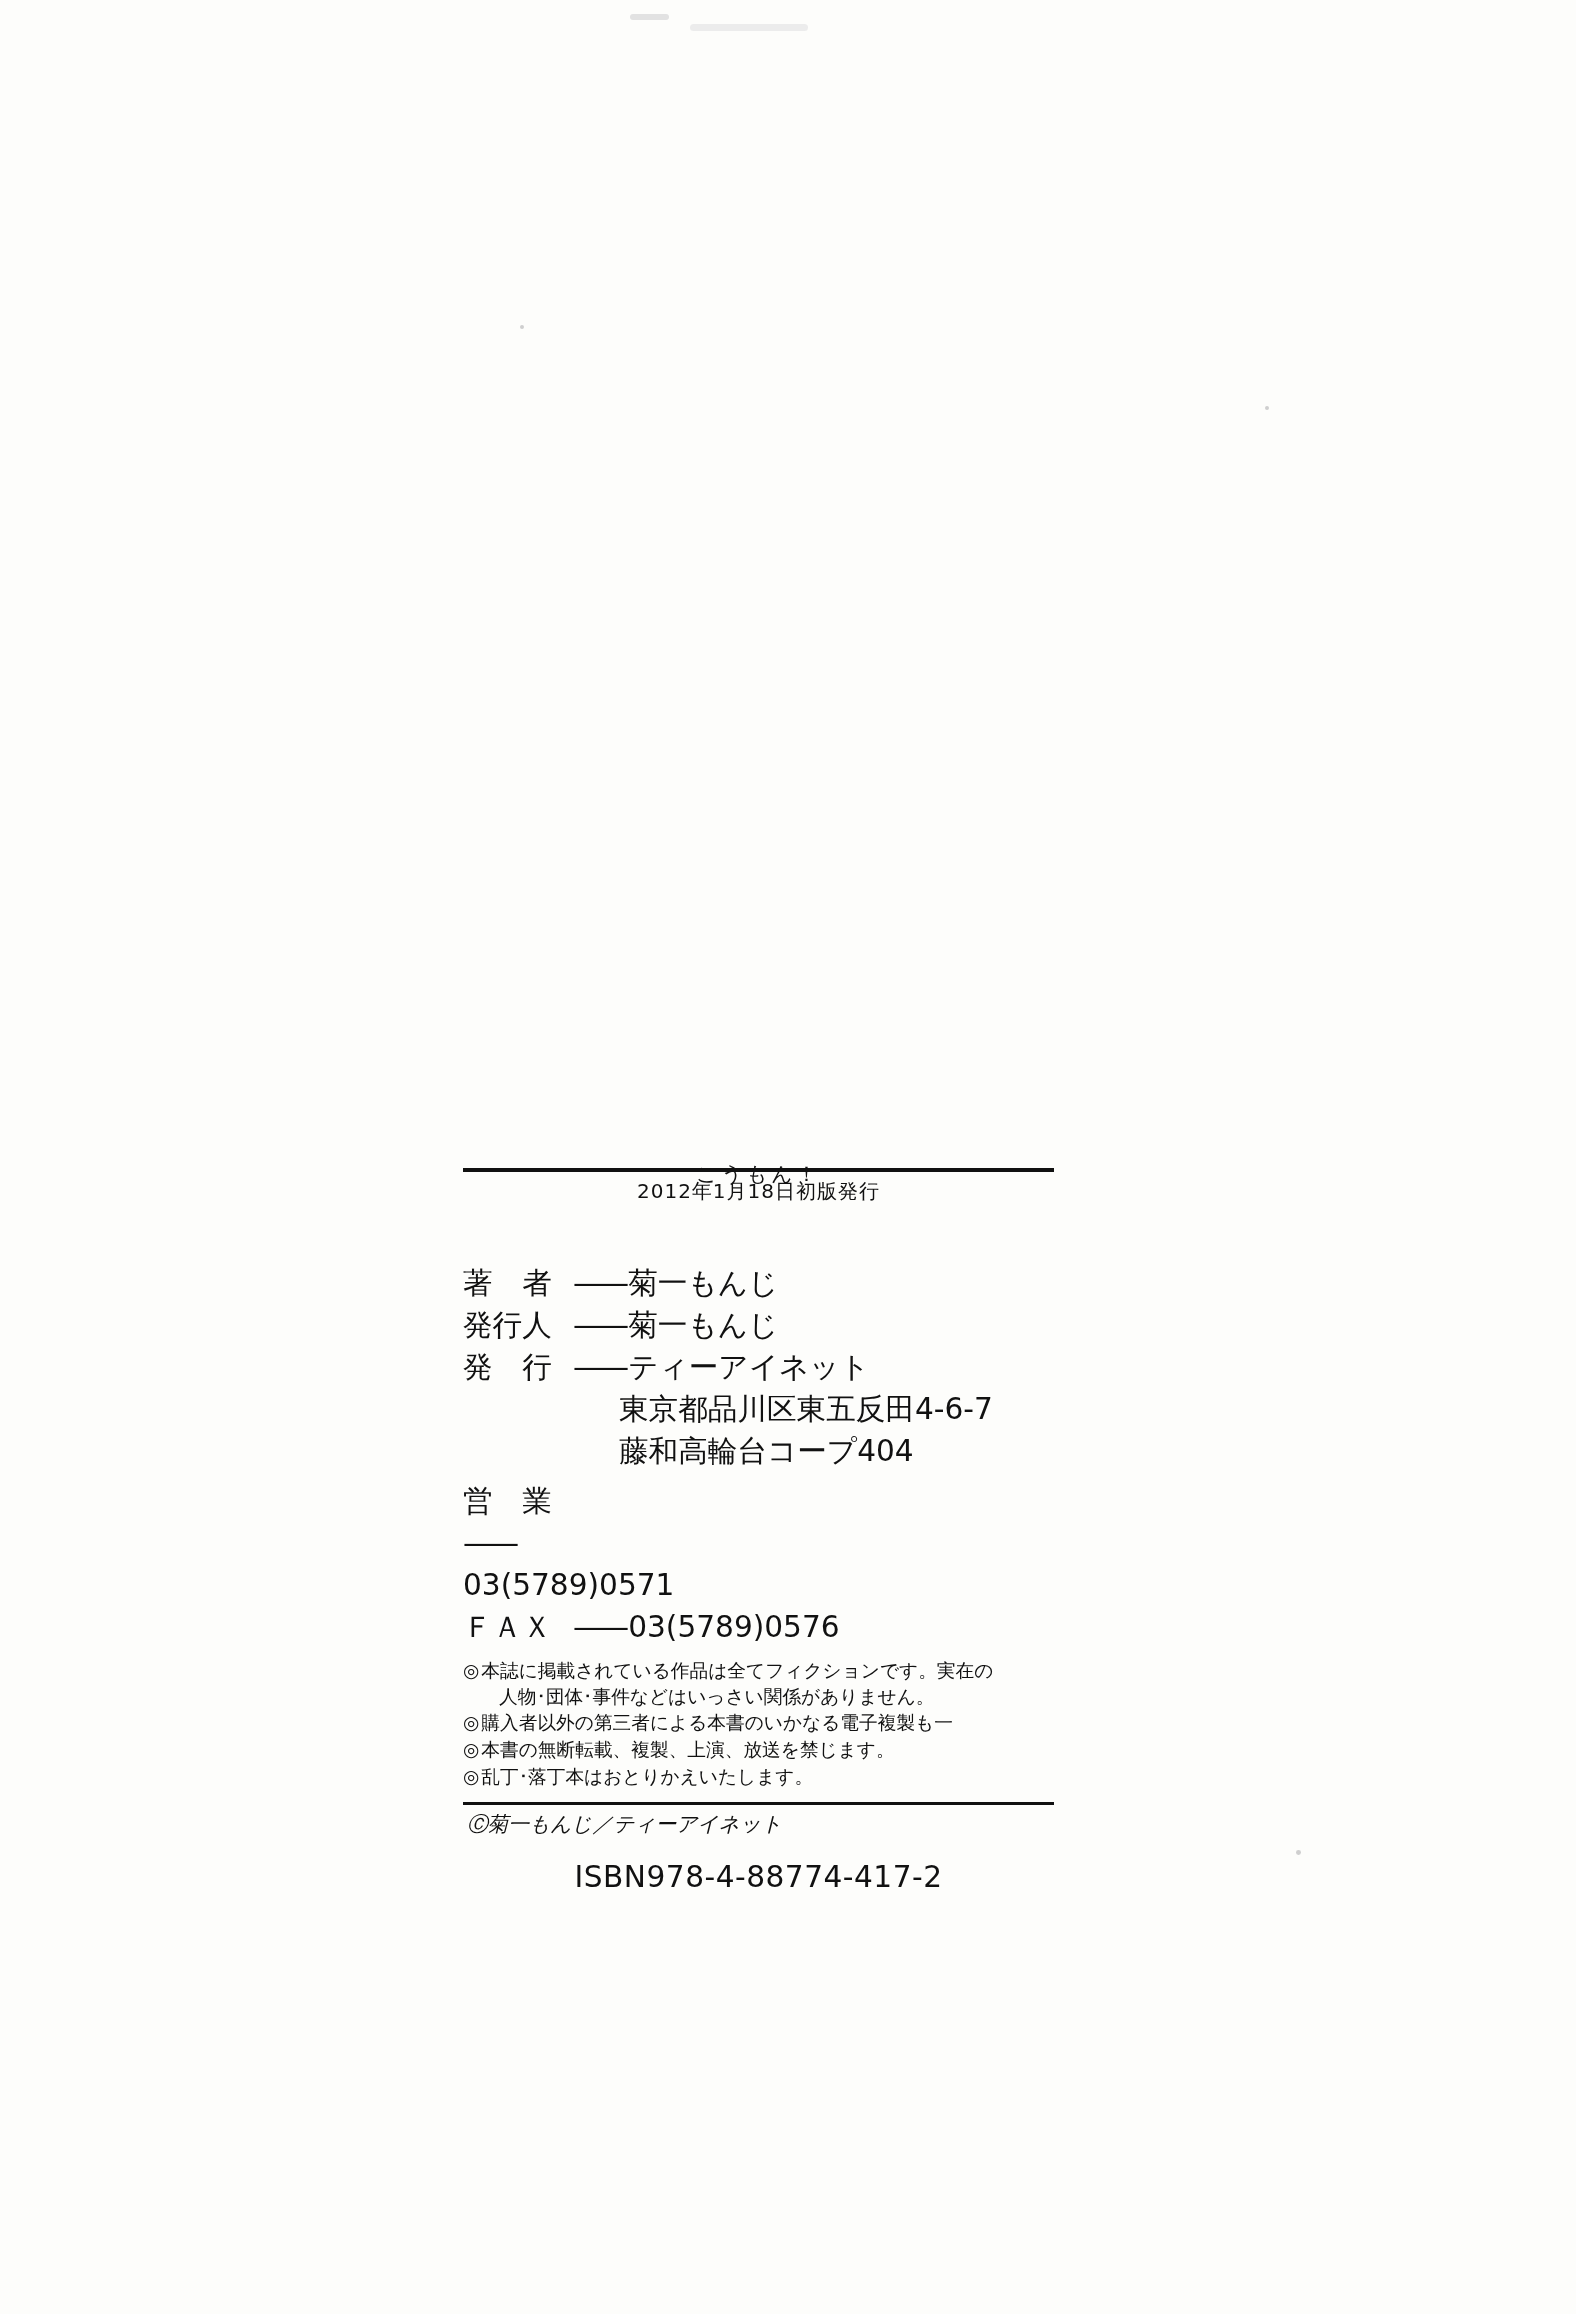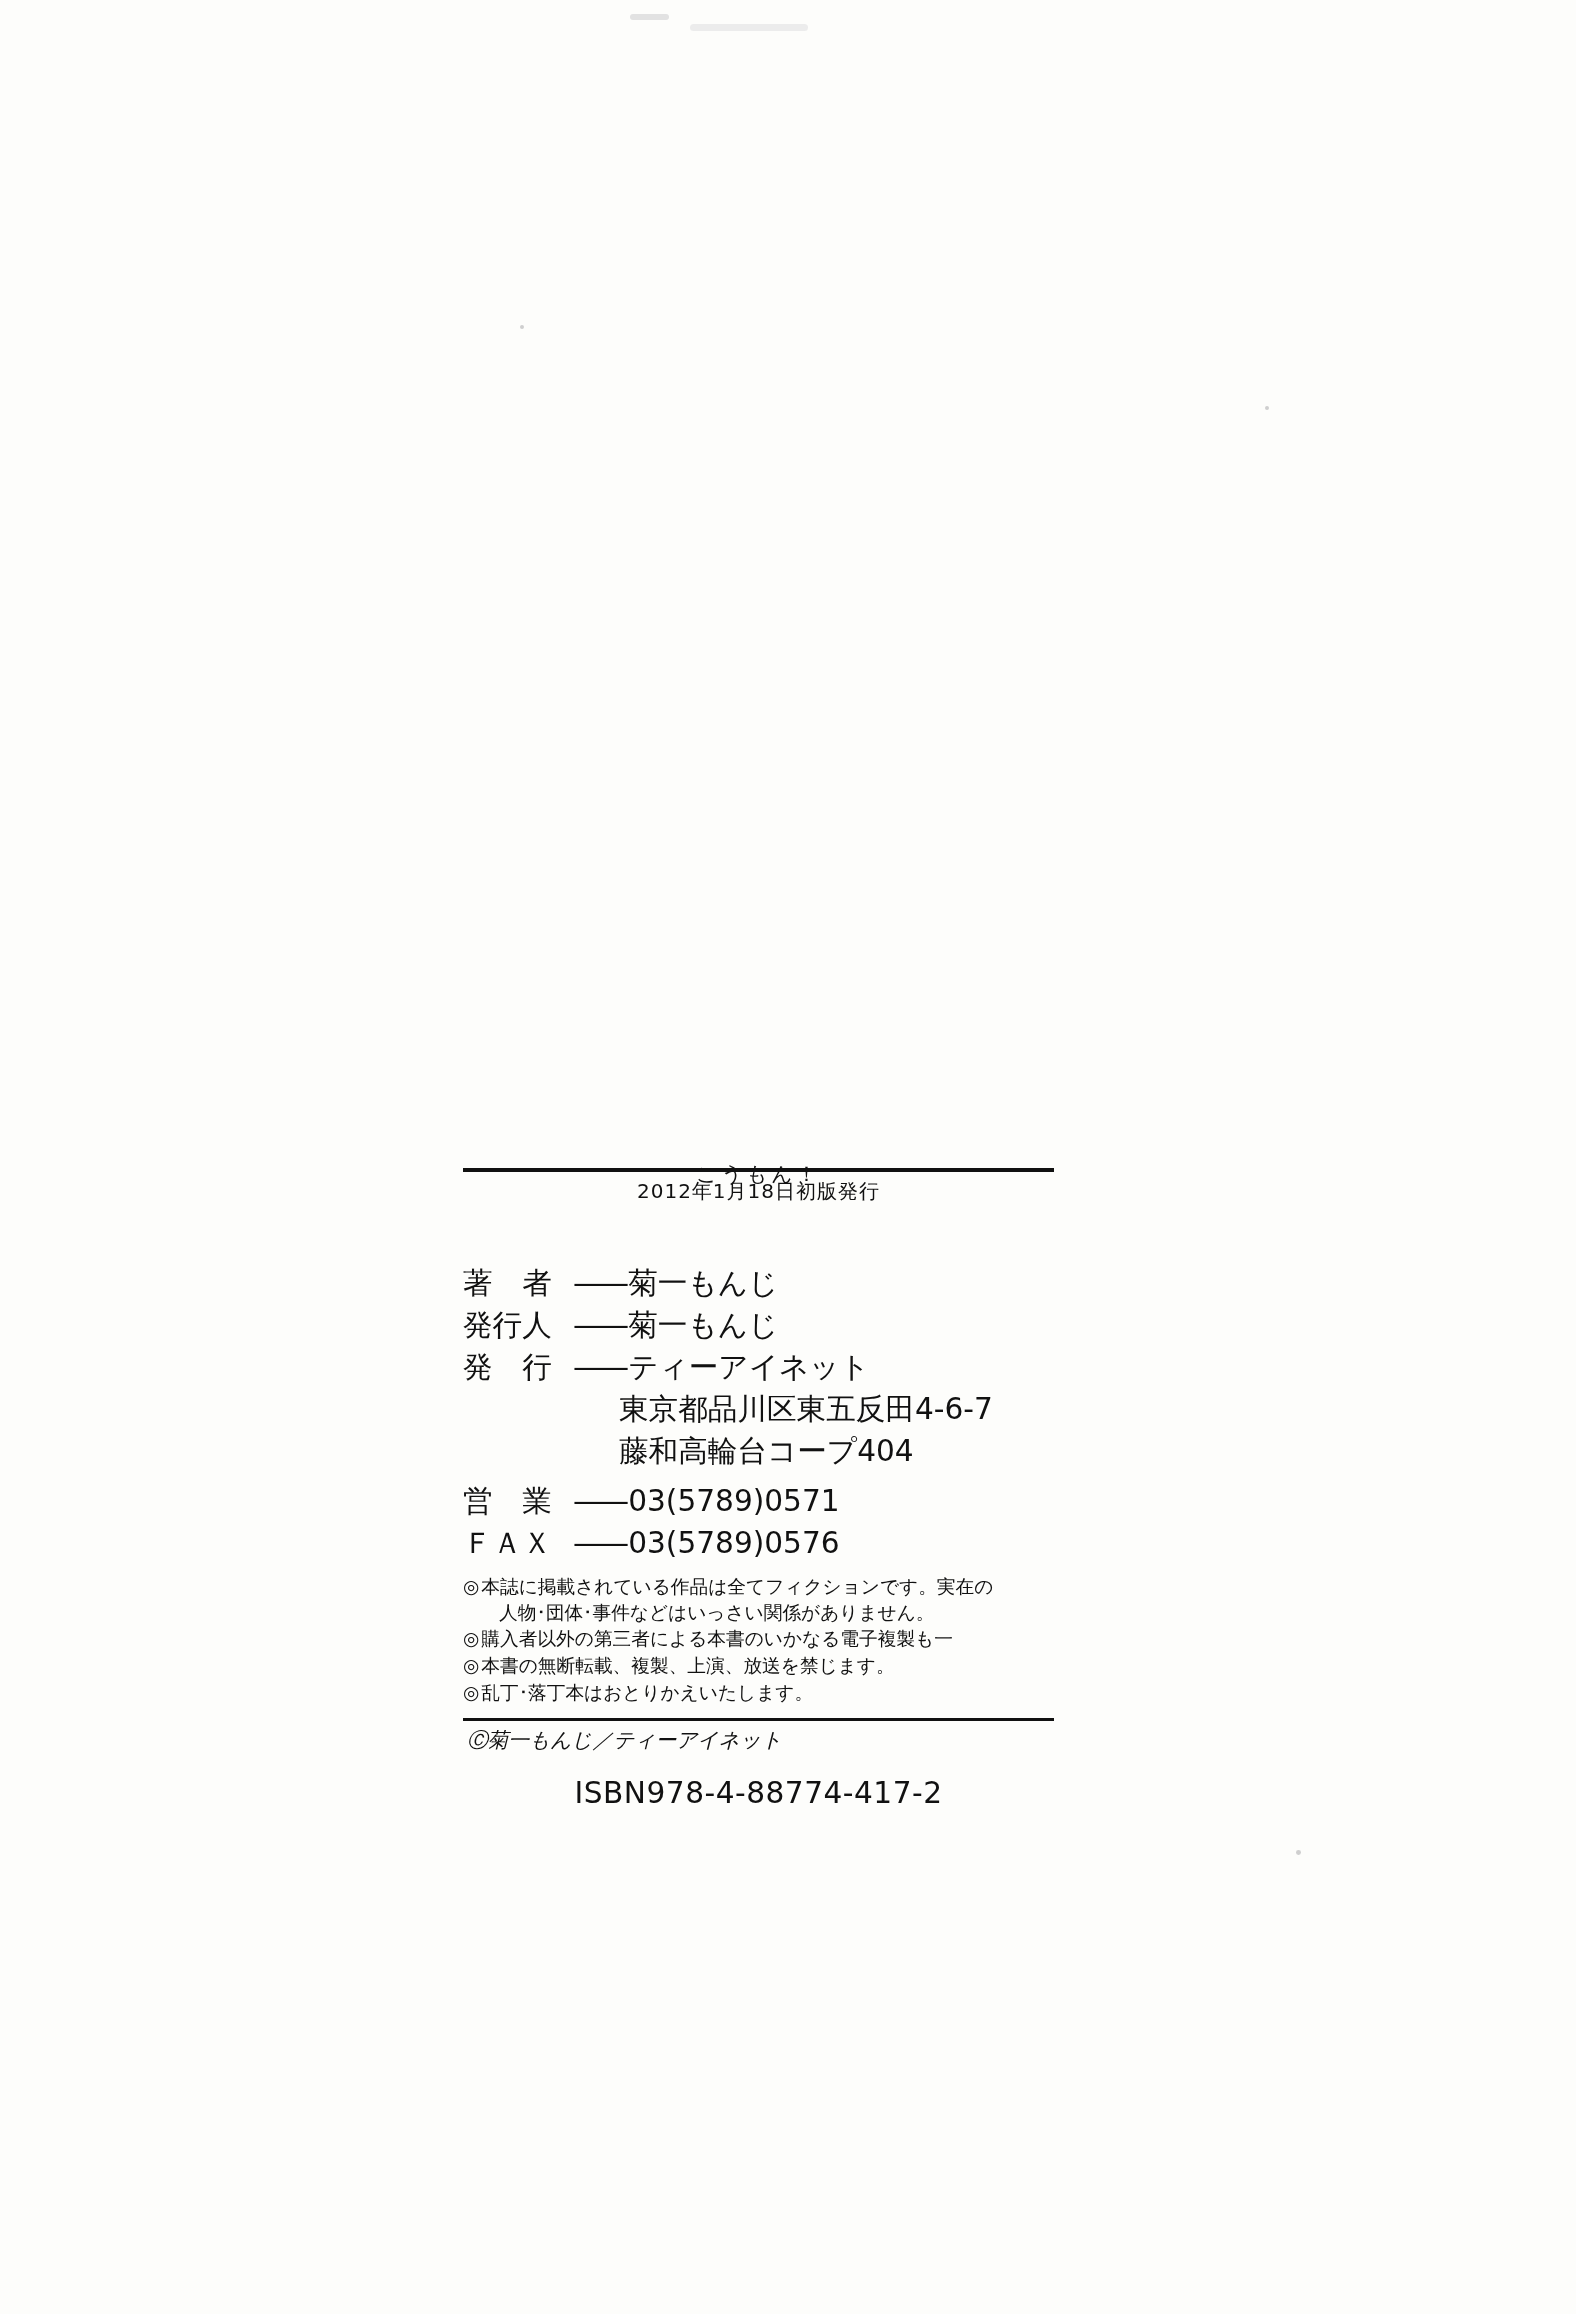--- a/index.html
+++ b/index.html
@@ -187,21 +187,21 @@
 
     <div class="credit-row">
       <span class="credit-label">発　行</span>
         <span class="credit-dash">——</span>
         <span class="credit-value">ティーアイネット</span>
     </div>
 
     <div class="addr-line">東京都品川区東五反田4-6-7</div>
     <div class="addr-line">藤和高輪台コープ404</div>
 
-    <div class="credit-row" style="margin-top:7.9px;">
+    <div class="credit-row" style="margin-top:7.9px;flex-direction:column;">
       <span class="credit-label">営　業</span>
         <span class="credit-dash">——</span>
         <span class="credit-value">03(5789)0571</span>
     </div>
 
     <div class="credit-row">
       <span class="credit-label">ＦＡＸ</span>
         <span class="credit-dash">——</span>
         <span class="credit-value">03(5789)0576</span>
     </div>

